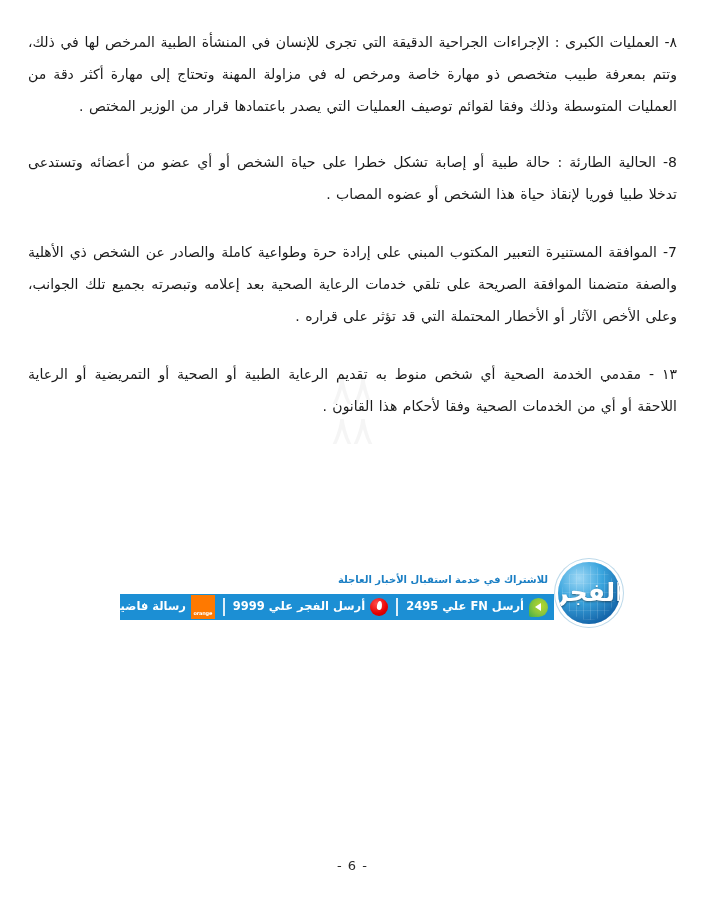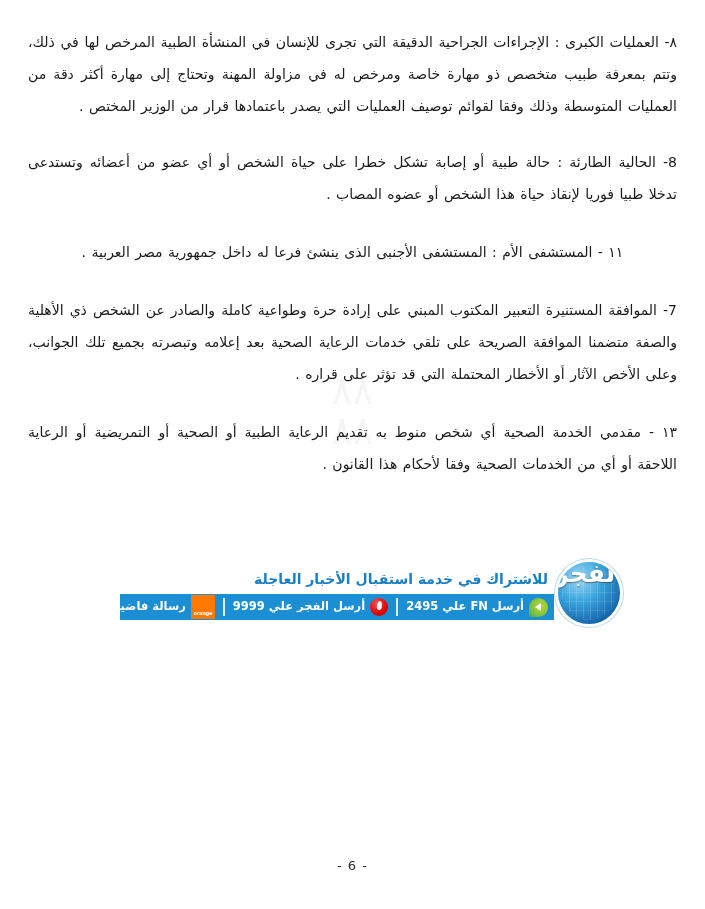--- a/index.html
+++ b/index.html
@@ -78,21 +78,21 @@
     right: 72px;
     left: 0;
     top: 12px;
     height: 22px;
     display: flex;
     align-items: center;
     justify-content: flex-start;
   }
   .ad-headline {
     color: #1b7fc4;
-    font-size: 14px;
+    font-size: 10px;
     font-weight: bold;
     white-space: nowrap;
     font-family: "DejaVu Sans", "Liberation Sans", sans-serif;
     text-shadow: 0 0 1px rgba(255,255,255,0.9);
   }
 
   .ad-bar {
     position: absolute;
     right: 66px;
     left: 0;
@@ -191,21 +191,21 @@
     position: absolute;
     right: 0;
     top: 6px;
     width: 62px;
     height: 62px;
     border-radius: 50%;
     background:
       radial-gradient(circle at 34% 26%, #9fd8f5 0%, #3aa5de 38%, #1464a8 78%, #0b3f73 100%);
     box-shadow: 0 0 0 3px #ffffff, 0 0 0 4px #bcd9ea, 0 1px 3px rgba(0,0,0,0.35);
     display: flex;
-    align-items: flex-start;
+    align-items: center;
     justify-content: center;
     overflow: hidden;
   }
   .logo-fajr::before {
     content: "";
     position: absolute;
     inset: 4px;
     border-radius: 50%;
     background:
       repeating-linear-gradient(90deg, rgba(255,255,255,0.14) 0 1px, transparent 1px 7px),
@@ -246,21 +246,20 @@
   <div class="watermark wm-1">۸۸</div>
   <div class="watermark wm-2">۸۸</div>
 
   <div class="doc-body">
 
     <p class="clause c8">٨- العمليات الكبرى : الإجراءات الجراحية الدقيقة التي تجرى للإنسان في المنشأة الطبية المرخص لها في ذلك، وتتم بمعرفة طبيب متخصص ذو مهارة خاصة ومرخص له في مزاولة المهنة وتحتاج إلى مهارة أكثر دقة من العمليات المتوسطة وذلك وفقا لقوائم توصيف العمليات التي يصدر باعتمادها قرار من الوزير المختص .</p>
 
     <p class="clause c9">8- الحالية الطارئة : حالة طبية أو إصابة تشكل خطرا على حياة الشخص أو أي عضو من أعضائه وتستدعى تدخلا طبيا فوريا لإنقاذ حياة هذا الشخص أو عضوه المصاب .</p>
 
 
-    <p class="clause c11">١١ - المستشفى الأم : المستشفى الأجنبى الذى ينشئ فرعا له داخل جمهورية مصر العربية .</p>
 
     <p class="clause c12">7- الموافقة المستنيرة التعبير المكتوب المبني على إرادة حرة وطواعية كاملة والصادر عن الشخص ذي الأهلية والصفة متضمنا الموافقة الصريحة على تلقي خدمات الرعاية الصحية بعد إعلامه وتبصرته بجميع تلك الجوانب، وعلى الأخص الآثار أو الأخطار المحتملة التي قد تؤثر على قراره .</p>
 
     <p class="clause c13">١٣ - مقدمي الخدمة الصحية أي شخص منوط به تقديم الرعاية الطبية أو الصحية أو التمريضية أو الرعاية اللاحقة أو أي من الخدمات الصحية وفقا لأحكام هذا القانون .</p>
 
   </div>
 
   <div id="ad-banner">
 
     <div class="ad-headline-row">

